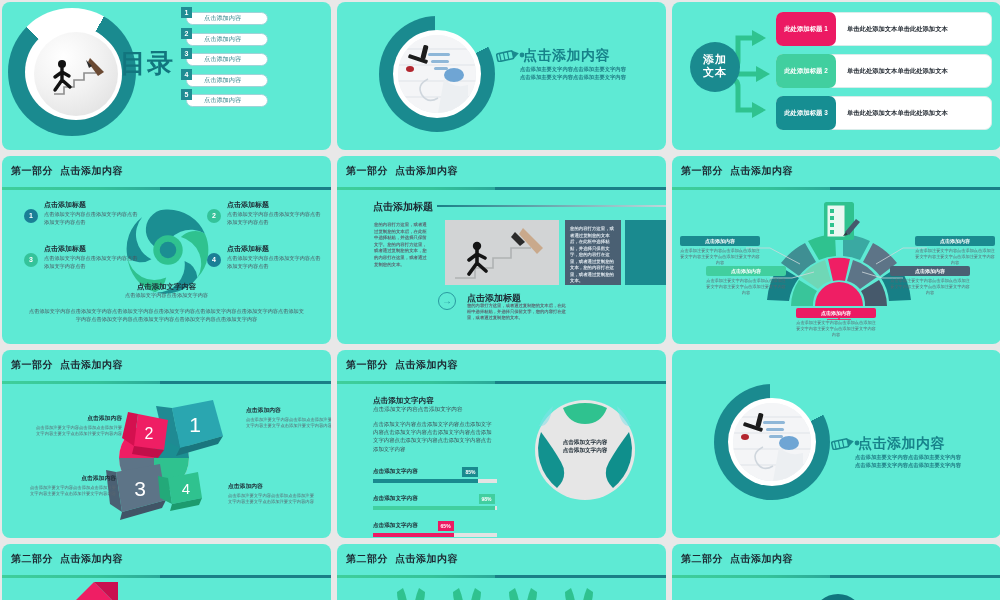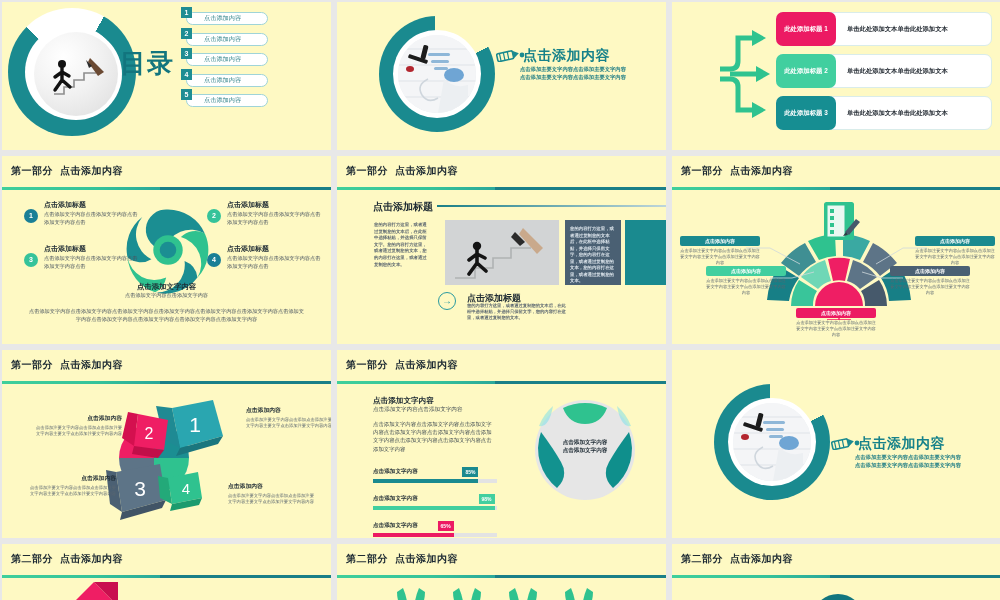--- a/index.html
+++ b/index.html
@@ -12,23 +12,24 @@
   .gallery {
     width: 1000px; height: 600px;
     display: grid;
     grid-template-columns: 329px 329px 329px;
     grid-template-rows: 148px 188px 188px 188px;
     column-gap: 6px;
     row-gap: 6px;
     padding: 2px 0 0 2px;
   }
   .slide {
-    background: #fef9c3;
+    background: #5eead4;
     position: relative;
     overflow: hidden;
+    border-radius: 8px;
   }
 
   
   .sl-head {
     position: absolute; top: 0; left: 0; right: 0; height: 34px;
   }
   .sl-head .title {
     position: absolute; left: 9px; top: 8px;
     font-size: 10px; font-weight: bold; color: #1d2a33;
     letter-spacing: .5px; white-space: nowrap;
@@ -304,20 +305,24 @@
 
   <div class="slide s3">
     <svg style="position:absolute;left:36px;top:12px;" width="74" height="120" viewBox="0 0 74 120">
       <path d="M12 55 H22 Q30 55 30 47 V24 H44" stroke="#2fc38f" stroke-width="5" fill="none"></path>
       <path d="M12 65 H22 Q30 65 30 73 V96 H44" stroke="#2fc38f" stroke-width="5" fill="none"></path>
       <path d="M22 60 H48" stroke="#2fc38f" stroke-width="5" fill="none"></path>
       <path d="M44 16 L58 24 L44 32 Z" fill="#2fc38f"></path>
       <path d="M48 52 L62 60 L48 68 Z" fill="#2fc38f"></path>
       <path d="M44 88 L58 96 L44 104 Z" fill="#2fc38f"></path>
     </svg>
+    <div class="hub">
+      <div>添加</div>
+      <div>文本</div>
+    </div>
     <div class="row" style="top:10px;">
       <div class="tag" style="background:#ec1a63;">此处添加标题 1</div>
       <div class="body">单击此处添加文本单击此处添加文本</div>
     </div>
     <div class="row" style="top:52px;">
       <div class="tag" style="background:#41cf9f;">此处添加标题 2</div>
       <div class="body">单击此处添加文本单击此处添加文本</div>
     </div>
     <div class="row" style="top:94px;">
       <div class="tag" style="background:#168e92;">此处添加标题 3</div>

